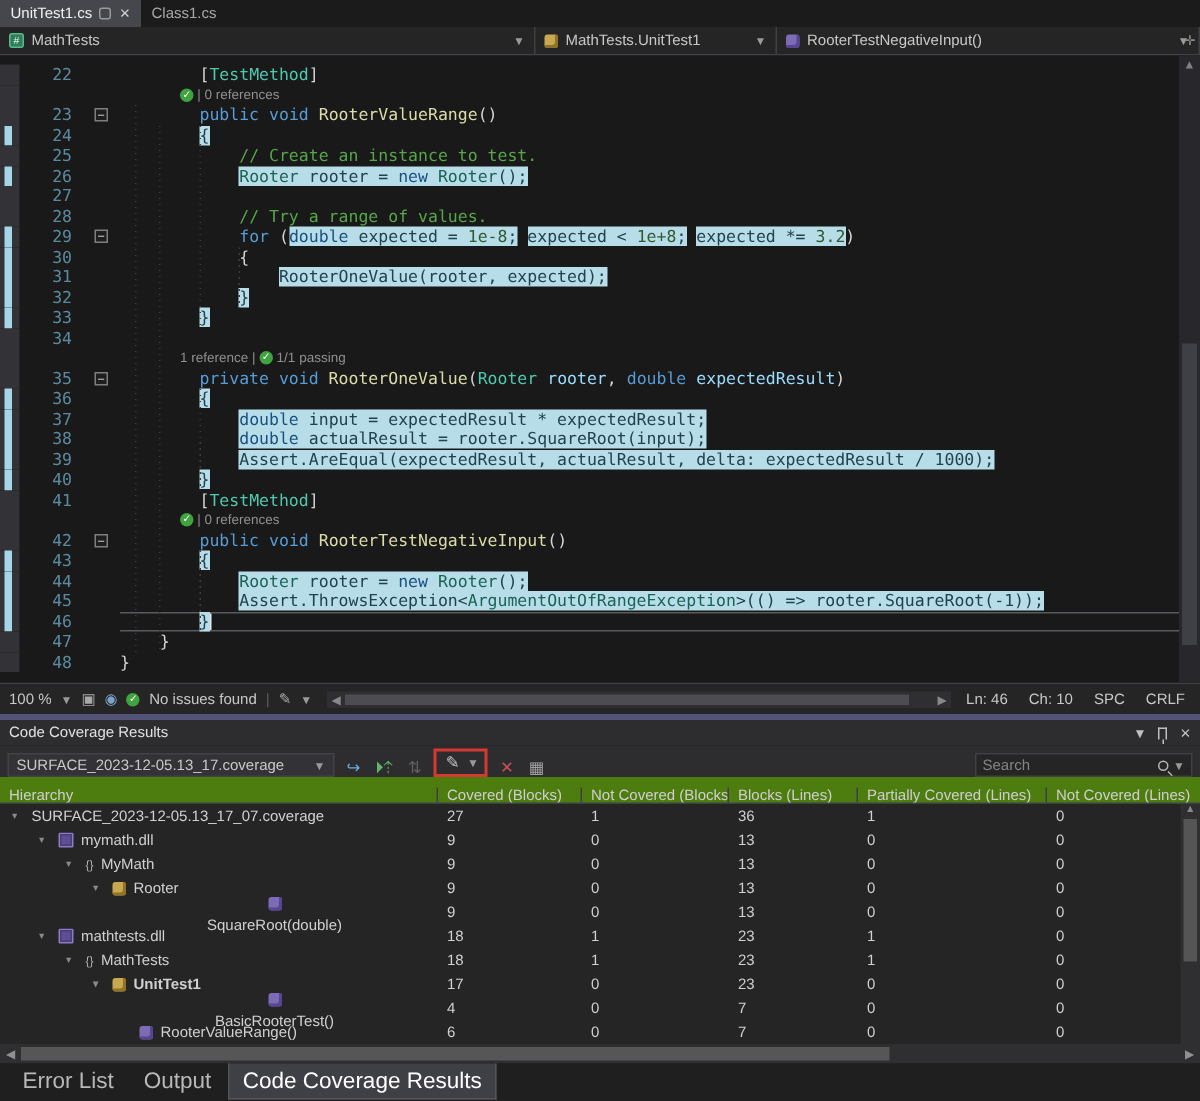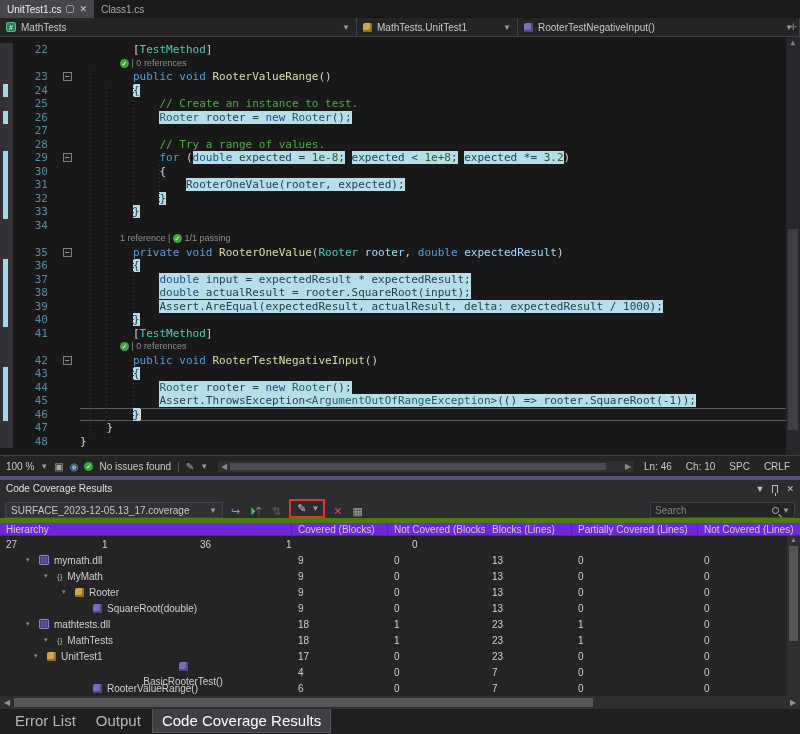--- a/index.html
+++ b/index.html
@@ -88,21 +88,21 @@
   .redbox { display:flex; align-items:center; gap:3px; border:2px solid #d63a2f; padding:1px 4px; }
   .searchbox { margin-left:auto; width:145px; height:16px; background:#252526; border:1px solid #3f3f46;
     display:flex; align-items:center; padding:0 4px; }
   .searchbox input { flex:1; background:transparent; border:none; outline:none; color:#c8c8c8;
     font-size:10px; font-family:"Liberation Sans", sans-serif; min-width:0; }
   .searchbox input::placeholder { color:#848484; }
   .mag { width:7px; height:7px; border:1px solid #b5b5b5; border-radius:50%; position:relative; flex-shrink:0; }
   .mag::after { content:""; position:absolute; left:6px; top:6px; width:4px; height:1px;
     background:#b5b5b5; transform:rotate(45deg); transform-origin:0 0; }
 
-  .tblhead { height:18px; background:#6d28d9; border-top:5px solid #4d7c0f; border-bottom:1px solid #3f3f46;
+  .tblhead { height:18px; background:#4d7c0f; border-top:7px solid #4d7c0f; border-bottom:1px solid #3f3f46;
     display:flex; font-size:10px; color:#cfcfcf; flex-shrink:0; }
   .th { display:flex; align-items:center; padding:0 6px; border-right:1px solid #3f3f46; overflow:hidden; white-space:nowrap; }
   .c0{width:292px} .c1{width:96px} .c2{width:98px} .c3{width:86px} .c4{width:126px} .c5{flex:1; border-right:none;}
 
   .tblbody { height:160px; background:#252526; position:relative; overflow:hidden; flex-shrink:0; }
   .trow { display:flex; height:16px; font-size:10px; color:#d0d0d0; align-items:center; }
   .tc { padding:0 6px; overflow:hidden; white-space:nowrap; }
   .hcell { display:flex; align-items:center; gap:5px; }
   .twisty { color:#8a8a8a; font-size:7px; width:8px; display:inline-block; }
   .asm-icon { width:10px; height:10px; background:#5d4f91; border:1px solid #8d7cc4; border-radius:1px;
@@ -459,20 +459,24 @@
     <div class="th c1">Covered (Blocks)</div>
     <div class="th c2">Not Covered (Blocks)</div>
     <div class="th c3">Blocks (Lines)</div>
     <div class="th c4">Partially Covered (Lines)</div>
     <div class="th c5">Not Covered (Lines)</div>
   </div>
 
   <div class="tblbody">
     <div id="cov-rows">
         <div class="trow">
+          <div class="tc hcell c0" style="padding-left: 8px;">
+            <span class="twisty">▾</span>
+            <span>SURFACE_2023-12-05.13_17_07.coverage</span>
+          </div>
           <div class="tc c1">27</div>
           <div class="tc c2">1</div>
           <div class="tc c3">36</div>
           <div class="tc c4">1</div>
           <div class="tc c5">0</div>
         </div>
         <div class="trow">
           <div class="tc hcell c0" style="padding-left: 26px;">
             <span class="twisty">▾</span>
             <span class="asm-icon"></span>
@@ -502,21 +506,21 @@
             <span class="cls-icon"></span>
             <span>Rooter</span>
           </div>
           <div class="tc c1">9</div>
           <div class="tc c2">0</div>
           <div class="tc c3">13</div>
           <div class="tc c4">0</div>
           <div class="tc c5">0</div>
         </div>
         <div class="trow">
-          <div class="tc hcell c0" style="padding-left: 80px;">
+          <div class="tc hcell c0" style="padding-left: 80px; flex-direction: column;">
             <span class="twisty"></span>
             <span class="mth-icon"></span>
             <span>SquareRoot(double)</span>
           </div>
           <div class="tc c1">9</div>
           <div class="tc c2">0</div>
           <div class="tc c3">13</div>
           <div class="tc c4">0</div>
           <div class="tc c5">0</div>
         </div>
@@ -538,21 +542,21 @@
             <span class="ns-icon">{}</span>
             <span>MathTests</span>
           </div>
           <div class="tc c1">18</div>
           <div class="tc c2">1</div>
           <div class="tc c3">23</div>
           <div class="tc c4">1</div>
           <div class="tc c5">0</div>
         </div>
         <div class="trow">
-          <div class="tc hcell c0" style="padding-left: 34px;">
+          <div class="tc hcell c0" style="padding-left: 62px; font-weight: bold;">
             <span class="twisty">▾</span>
             <span class="cls-icon"></span>
             <span>UnitTest1</span>
           </div>
           <div class="tc c1">17</div>
           <div class="tc c2">0</div>
           <div class="tc c3">23</div>
           <div class="tc c4">0</div>
           <div class="tc c5">0</div>
         </div>

